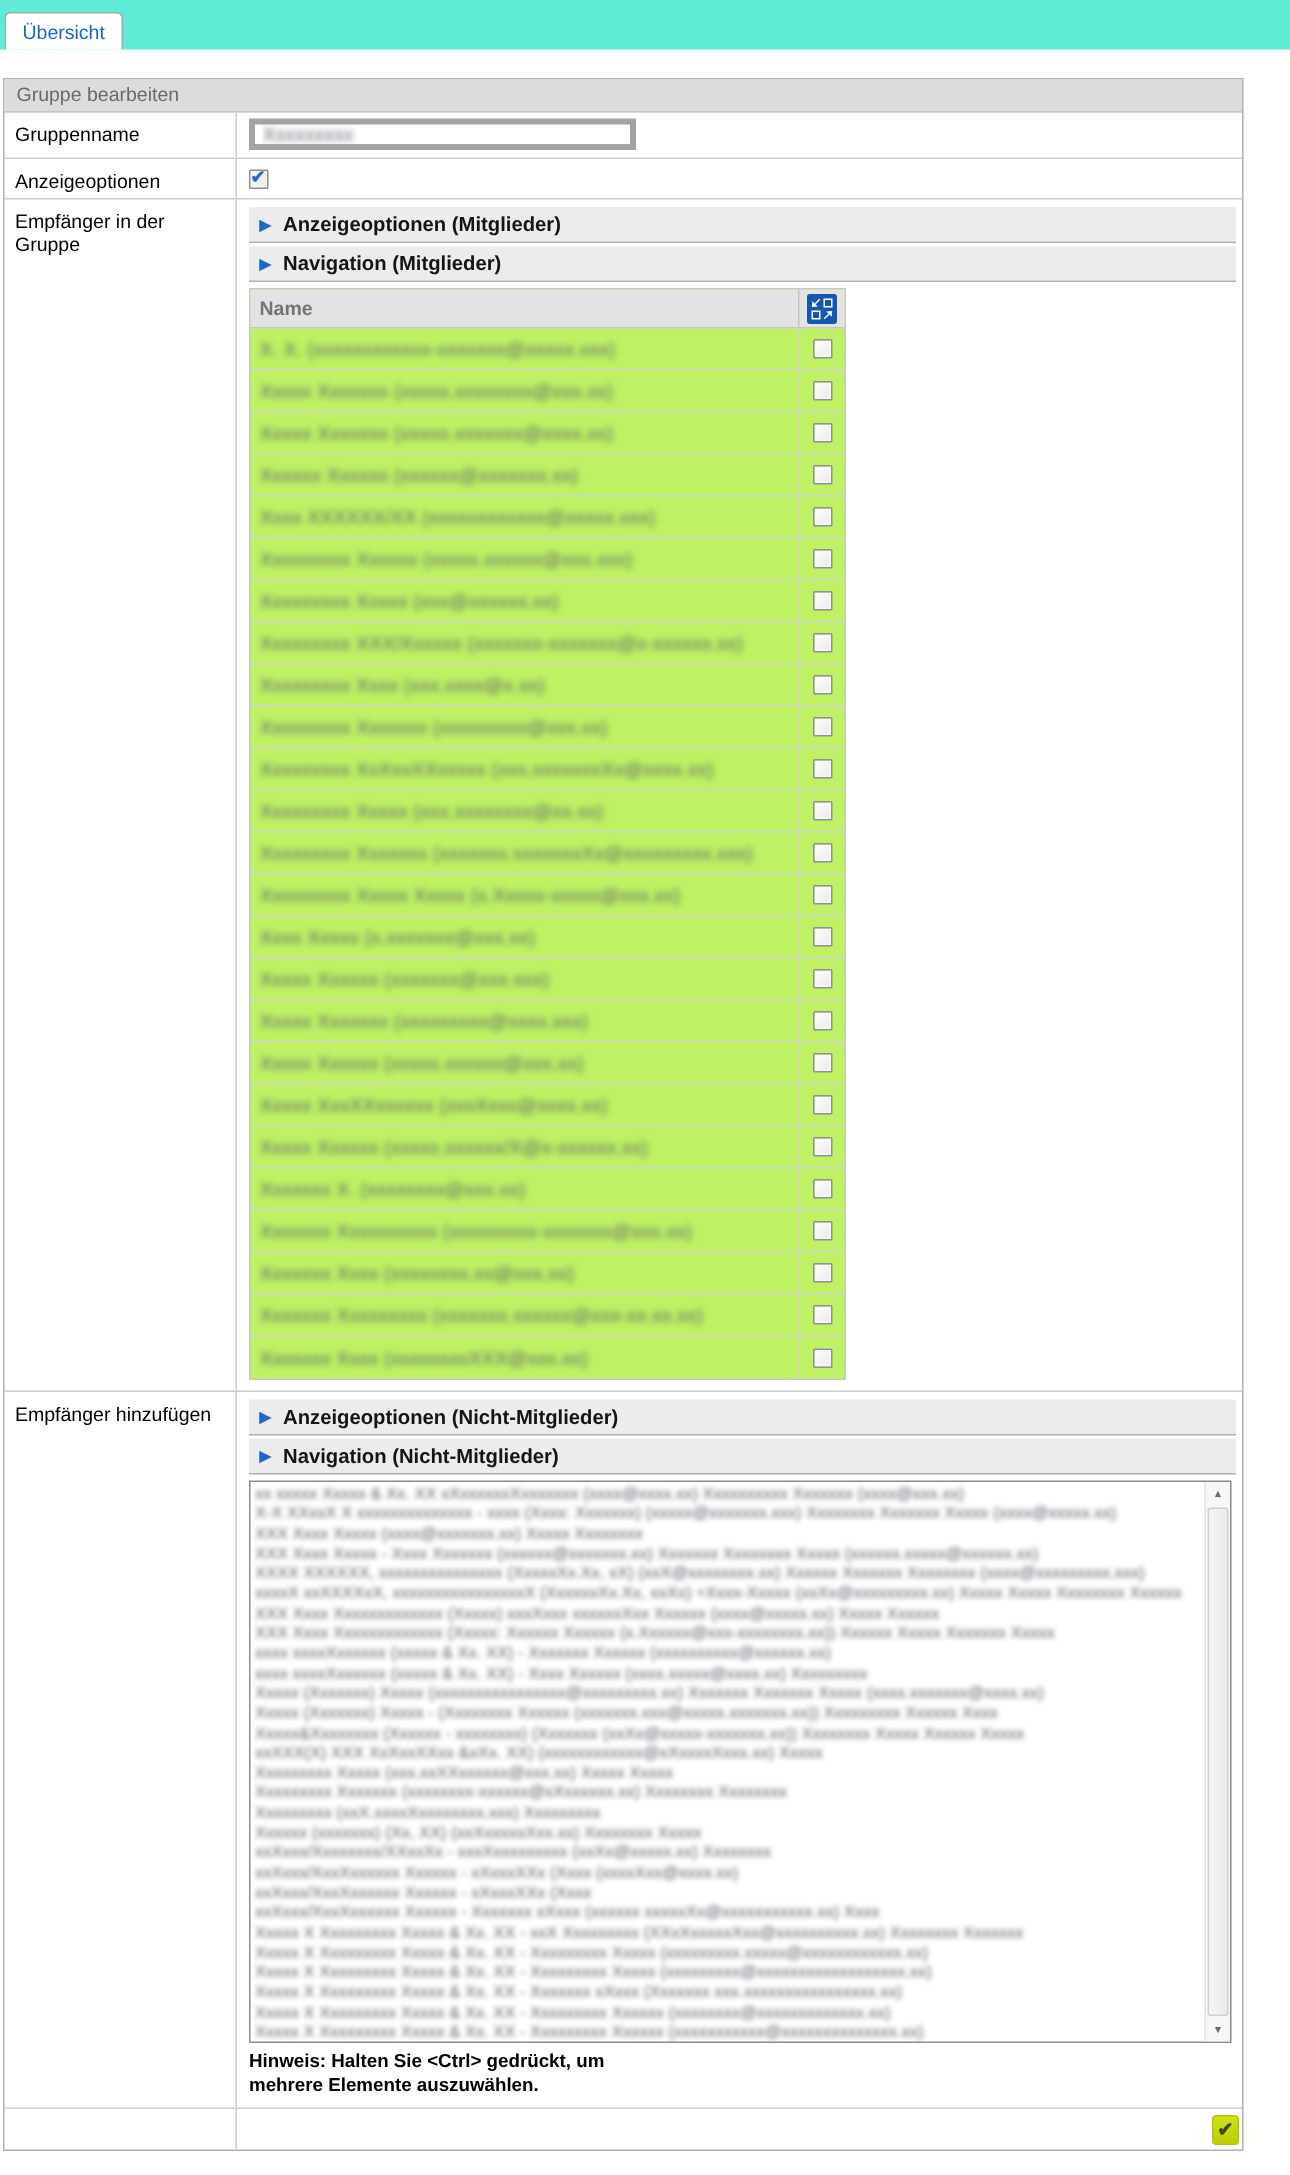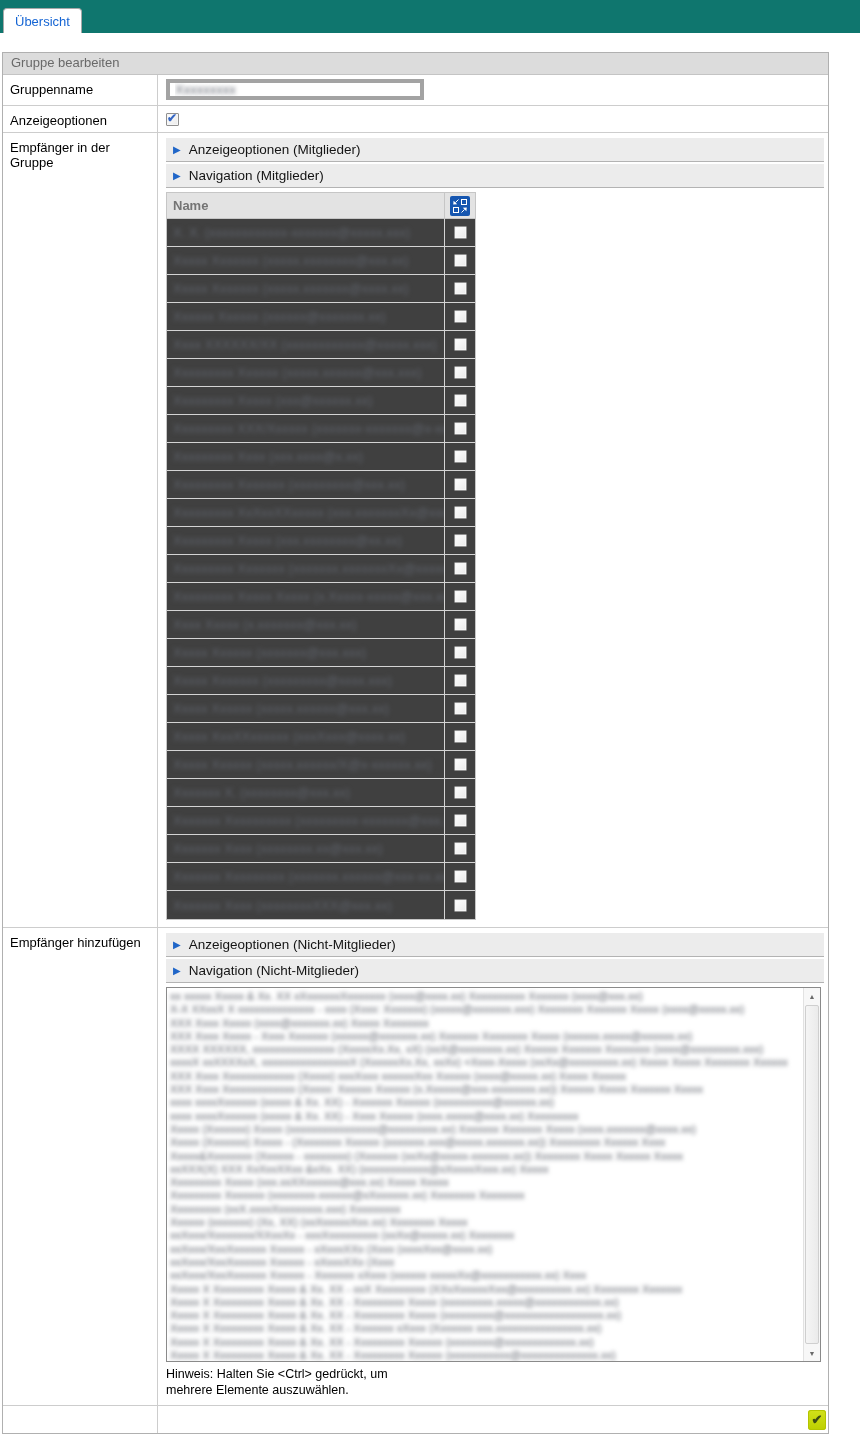--- a/index.html
+++ b/index.html
@@ -3,21 +3,21 @@
 <meta charset="utf-8">
 <style>
   * { box-sizing: border-box; }
   html,body { margin:0; padding:0; }
   body {
     width:860px; height:1450px; background:#fff;
     font-family:"Liberation Sans", sans-serif; font-size:13px; color:#000;
     position:relative; overflow:hidden;
   }
   
-  .tabbar { height:33px; background:#0f766e; position:relative; }
+  .tabbar { height:33px; background:#5eead4; position:relative; }
   .tab {
     position:absolute; left:3px; bottom:0; background:#fff;
     border:1px solid #a8a8a8; border-bottom:none; border-radius:4px 4px 0 0;
     padding:5px 11px 4px 11px; color:#1565d4; font-size:13px; cursor:pointer;
   }
   
   .panel { margin:19px 0 0 2px; width:827px; border:1px solid #b0b0b0; background:#fff; }
   .panel-title {
     background:#dcdcdc; color:#696969; padding:2px 8px 4px 8px;
     border-bottom:1px solid #c4c4c4; font-size:13px;
@@ -47,26 +47,26 @@
   }
   .cb.checked::after {
     content:"\2714"; position:absolute; left:0px; top:-3px;
     color:#3566c4; font-size:12px; font-weight:bold;
   }
 
   
   .acc {
     background:#ececec; border-bottom:1px solid #b3b3b3;
     padding:4px 6px 4px 7px; margin-bottom:2px; cursor:pointer;
-    font-weight:normal; color:#141414; font-size:13.5px;
+    font-weight:bold; color:#141414; font-size:13.5px;
   }
   .acc .arr { color:#2066c8; font-size:10px; margin-right:8px; position:relative; top:-1px; }
 
   
-  .mtable { width:310px; border:1px solid #c6c6c6; margin-top:3px; background:#404040; }
+  .mtable { width:398px; border:1px solid #c6c6c6; margin-top:3px; background:#bef264; }
   .mhead { display:flex; background:#e3e3e3; border-bottom:1px solid #c6c6c6; }
   .mhead .hname { flex:1; padding:5px 6px; font-weight:bold; color:#747474; }
   .mhead .hicon { flex:0 0 31px; border-left:1px solid #c6c6c6; display:flex; align-items:center; justify-content:center; }
   .mrow { display:flex; border-bottom:1px solid #d4d4d4; height:28px; }
   .mrow:last-child { border-bottom:none; }
   .mname { flex:1; min-width:0; display:flex; align-items:center; padding-left:6px; overflow:hidden; }
   .mcb { flex:0 0 31px; border-left:1px solid #d4d4d4; display:flex; align-items:center; justify-content:center; }
   .redacted { filter:blur(2.2px); color:#5f636c; white-space:nowrap; }
 
   
@@ -82,21 +82,21 @@
          filter:blur(1.9px); color:#5c606a; cursor:pointer; }
   .scrollbar { position:absolute; top:0; right:0; width:17px; height:100%;
                background:#f7f7f7; border-left:1px solid #e2e2e2; }
   .sb-btn { height:16px; display:flex; align-items:center; justify-content:center;
             color:#6a6a6a; font-size:7px; cursor:pointer; }
   .sb-btn.down { position:absolute; bottom:0; left:0; right:0; }
   .sb-thumb { position:absolute; top:17px; bottom:17px; left:1px; right:1px;
               background:linear-gradient(90deg,#f5f5f5,#ebebeb);
               border:1px solid #cfcfcf; border-radius:2px; cursor:grab; }
 
-  .hint { margin-top:4px; font-size:12.5px; line-height:16px; color:#000; }
+  .hint { margin-top:4px; font-size:12.5px; line-height:16px; color:#000;font-weight:bold; }
 
   
   .frow.bottom .fcontent { display:flex; justify-content:flex-end; align-items:center; padding:4px 2px 4px 8px; height:27px; }
   .save-btn {
     width:18px; height:20px; border-radius:3px; cursor:pointer;
     background:linear-gradient(#d2e11a,#bccf00);
     box-shadow:0 0 0 1px #b4c400 inset;
     display:flex; align-items:center; justify-content:center;
     color:#3c4a14; font-weight:bold; font-size:13px;
   }

